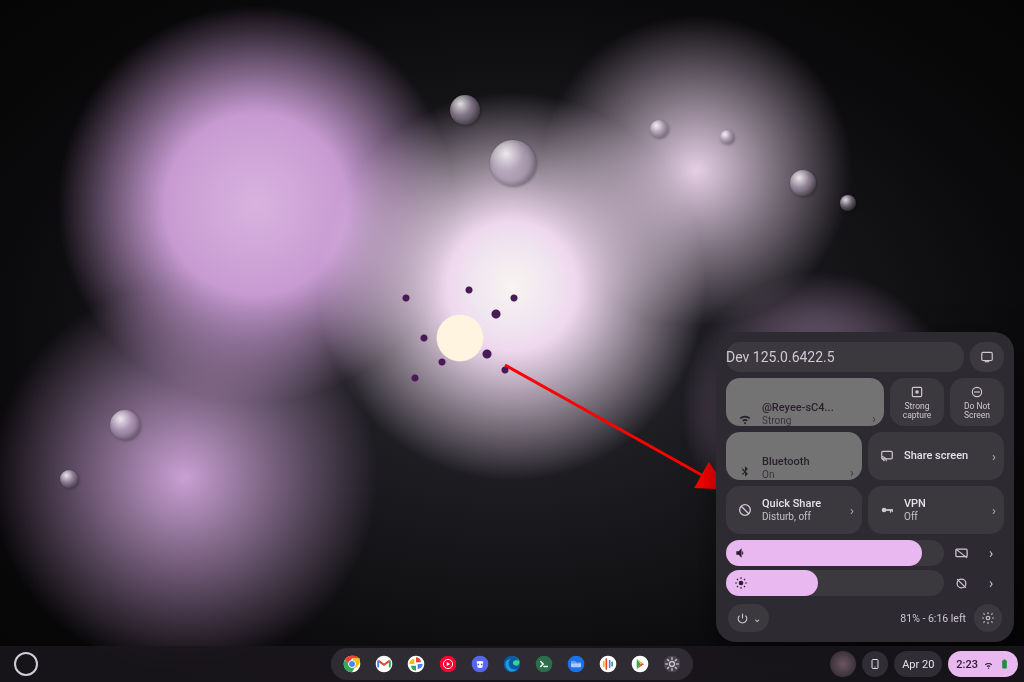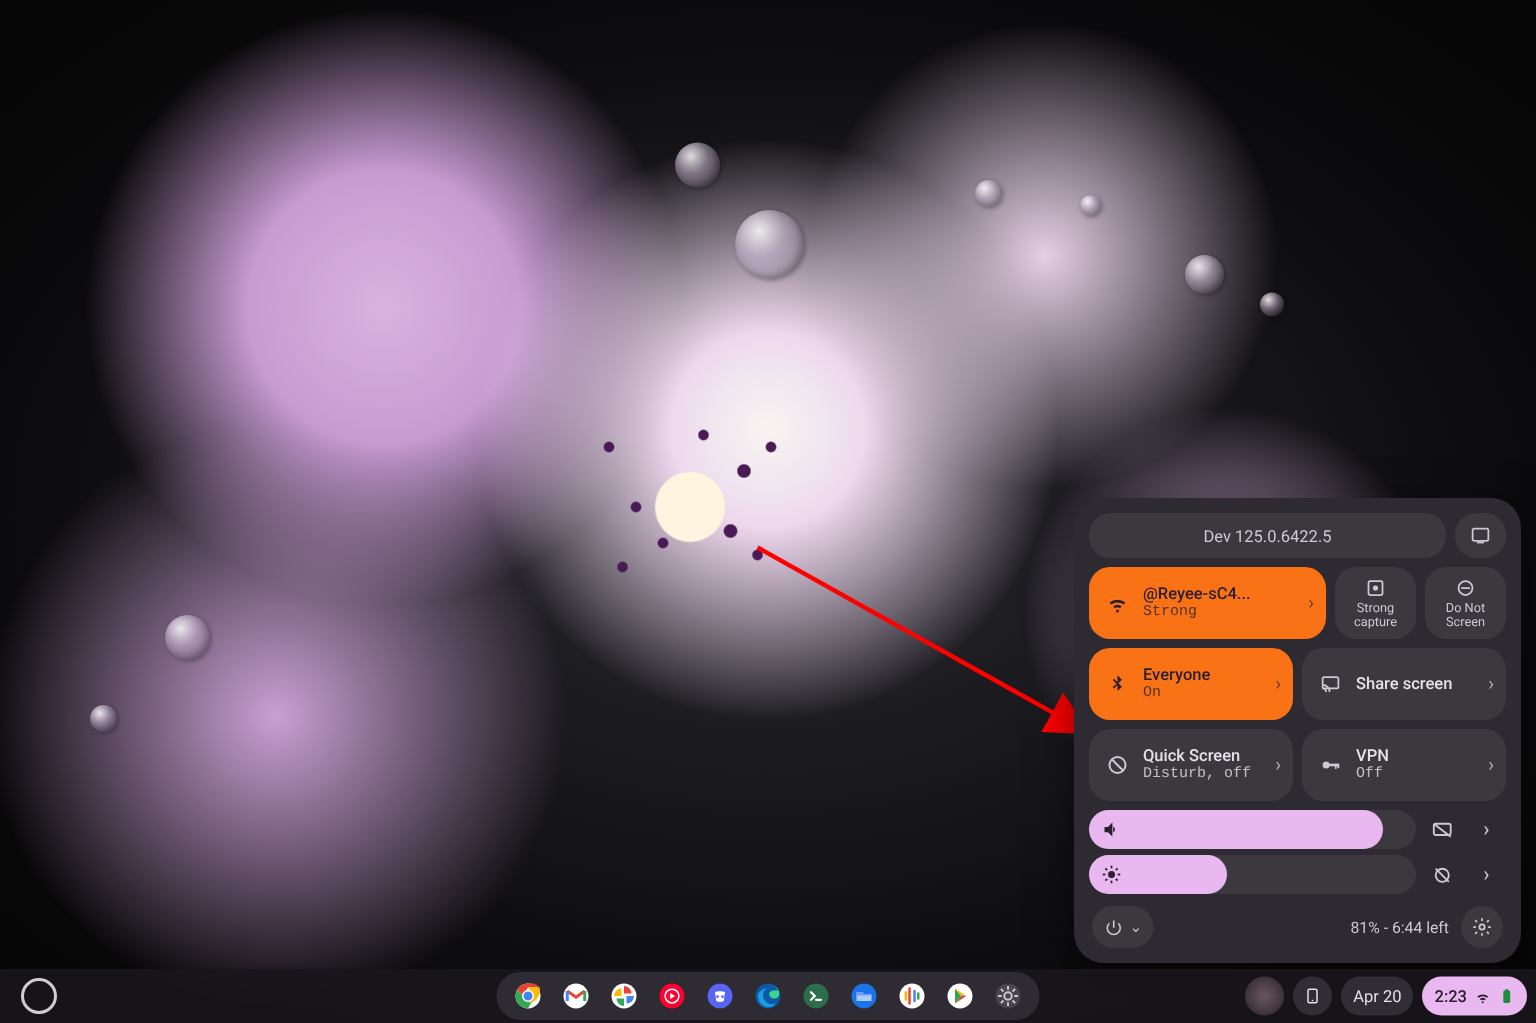--- a/index.html
+++ b/index.html
@@ -56,28 +56,28 @@
     font-size: 11px;
   }
   .qs-row { display:flex; gap:6px; margin-bottom:6px; }
   .qs-chip, .qs-tile, .qs-wide, .qs-small {
     background:#3b383e;
     border-radius:14px;
     display:flex;
     align-items:center;
     cursor:pointer;
   }
-  .qs-version { flex:1; height:30px; justify-content:center; color:#cfc7d4; font-size:11px;}
+  .qs-version { flex:1; height:30px; justify-content:flex-start; color:#cfc7d4; font-size:14px;}
   .qs-mgmt { width:34px; height:30px; justify-content:center;}
   .qs-tile   { height:48px; padding:0 8px 0 10px; }
-  .qs-tile.active { background:#f97316; color:#2a1f2e; }
+  .qs-tile.active { background:#737373; color:#2a1f2e;align-items:flex-end; }
   .qs-tile .ticon { width:18px; display:flex; justify-content:center; margin-right:8px;}
   .qs-tile .tlabels { flex:1; line-height:1.15; overflow:hidden;}
   .qs-tile .tlabels .t1 { font-size:11px; font-weight:500; white-space:nowrap; overflow:hidden; text-overflow:ellipsis;}
-  .qs-tile .tlabels .t2 { font-size:10px; opacity:.8;font-family:Liberation Mono, monospace;}
+  .qs-tile .tlabels .t2 { font-size:10px; opacity:.8;}
   .qs-tile .tarrow { font-size:13px; opacity:.7; padding-left:4px;}
   .qs-sq { width:54px; height:48px; border-radius:14px; background:#3b383e; display:flex; flex-direction:column; align-items:center; justify-content:center; gap:2px; font-size:8.5px; color:#cfc7d4; text-align:center; line-height:1.05;}
   .qs-sq .sqicon{width:16px;height:16px;display:flex;align-items:center;justify-content:center;}
   .qs-slider-row { display:flex; align-items:center; gap:4px; margin-top:4px;}
   .qs-slider { flex:1; height:26px; background:#3b383e; border-radius:14px; position:relative; display:flex; align-items:center;}
   .qs-slider .fill { position:absolute; left:0; top:0; bottom:0; border-radius:14px; background:#e9b8f0;}
   .qs-slider .sicon { position:relative; margin-left:8px; color:#2a1f2e; display:flex;}
   .qs-icon-hole { width:26px; height:26px; border-radius:50%; display:flex; align-items:center; justify-content:center; color:#cfc7d4;}
   .qs-footer { display:flex; align-items:center; justify-content:space-between; margin-top:8px; padding:0 2px;}
   .qs-power { display:flex; align-items:center; background:#3b383e; border-radius:16px; height:28px; padding:0 8px; gap:4px;}
@@ -174,21 +174,21 @@
   </div>
 
   <div class="qs-row">
     <div class="qs-tile active" style="flex:1">
       <span class="ticon">
         <svg width="14" height="16" viewBox="0 0 24 24" fill="#2a1f2e">
             <path d="M12 2l5 5-4 4 4 4-5 5V13l-4 4-1.5-1.5L11 12 6.5 7.5 8 6l4 4z"></path>
           </svg>
       </span>
       <span class="tlabels">
-        <div class="t1">Everyone</div>
+        <div class="t1">Bluetooth</div>
         <div class="t2">On</div>
       </span>
       <span class="tarrow">›</span>
     </div>
     <div class="qs-tile" style="flex:1">
       <span class="ticon">
         <svg width="16" height="14" viewBox="0 0 24 24" fill="none" stroke="#cfc7d4" stroke-width="2">
             <rect x="3" y="4" width="18" height="13" rx="2"></rect>
             <path d="M3 17a4 4 0 014 4" stroke-width="2"></path>
             <path d="M3 13a8 8 0 018 8"></path>
@@ -203,21 +203,21 @@
 
   <div class="qs-row">
     <div class="qs-tile" style="flex:1">
       <span class="ticon">
         <svg width="16" height="16" viewBox="0 0 24 24" fill="none" stroke="#cfc7d4" stroke-width="2">
             <circle cx="12" cy="12" r="8"></circle>
             <path d="M6 6l12 12"></path>
           </svg>
       </span>
       <span class="tlabels">
-        <div class="t1">Quick Screen</div>
+        <div class="t1">Quick Share</div>
         <div class="t2">Disturb, off</div>
       </span>
       <span class="tarrow">›</span>
     </div>
     <div class="qs-tile" style="flex:1">
       <span class="ticon">
         <svg width="18" height="14" viewBox="0 0 24 24" fill="#cfc7d4">
             <circle cx="7" cy="12" r="4"></circle>
             <rect x="10" y="10.5" width="11" height="3"></rect>
             <rect x="17" y="10.5" width="2" height="6"></rect>
@@ -284,21 +284,21 @@
 
   <div class="qs-footer">
     <div class="qs-power">
       <svg width="13" height="13" viewBox="0 0 24 24" fill="none" stroke="#cfc7d4" stroke-width="2">
           <path d="M12 3v9"></path>
           <path d="M6.5 6.5a8 8 0 1011 0"></path>
         </svg>
       <span style="font-size:10px;color:#cfc7d4">⌄</span>
     </div>
     <div style="display:flex;align-items:center;gap:8px">
-      <span class="qs-battery">81% - 6:44 left</span>
+      <span class="qs-battery">81% - 6:16 left</span>
       <div class="qs-gear">
         <svg width="14" height="14" viewBox="0 0 24 24" fill="none" stroke="#cfc7d4" stroke-width="2">
             <circle cx="12" cy="12" r="3"></circle>
             <path d="M12 2v3M12 19v3M4.2 4.2l2.1 2.1M17.7 17.7l2.1 2.1M2 12h3M19 12h3M4.2 19.8l2.1-2.1M17.7 6.3l2.1-2.1"></path>
           </svg>
       </div>
     </div>
   </div>
 
 </div>

